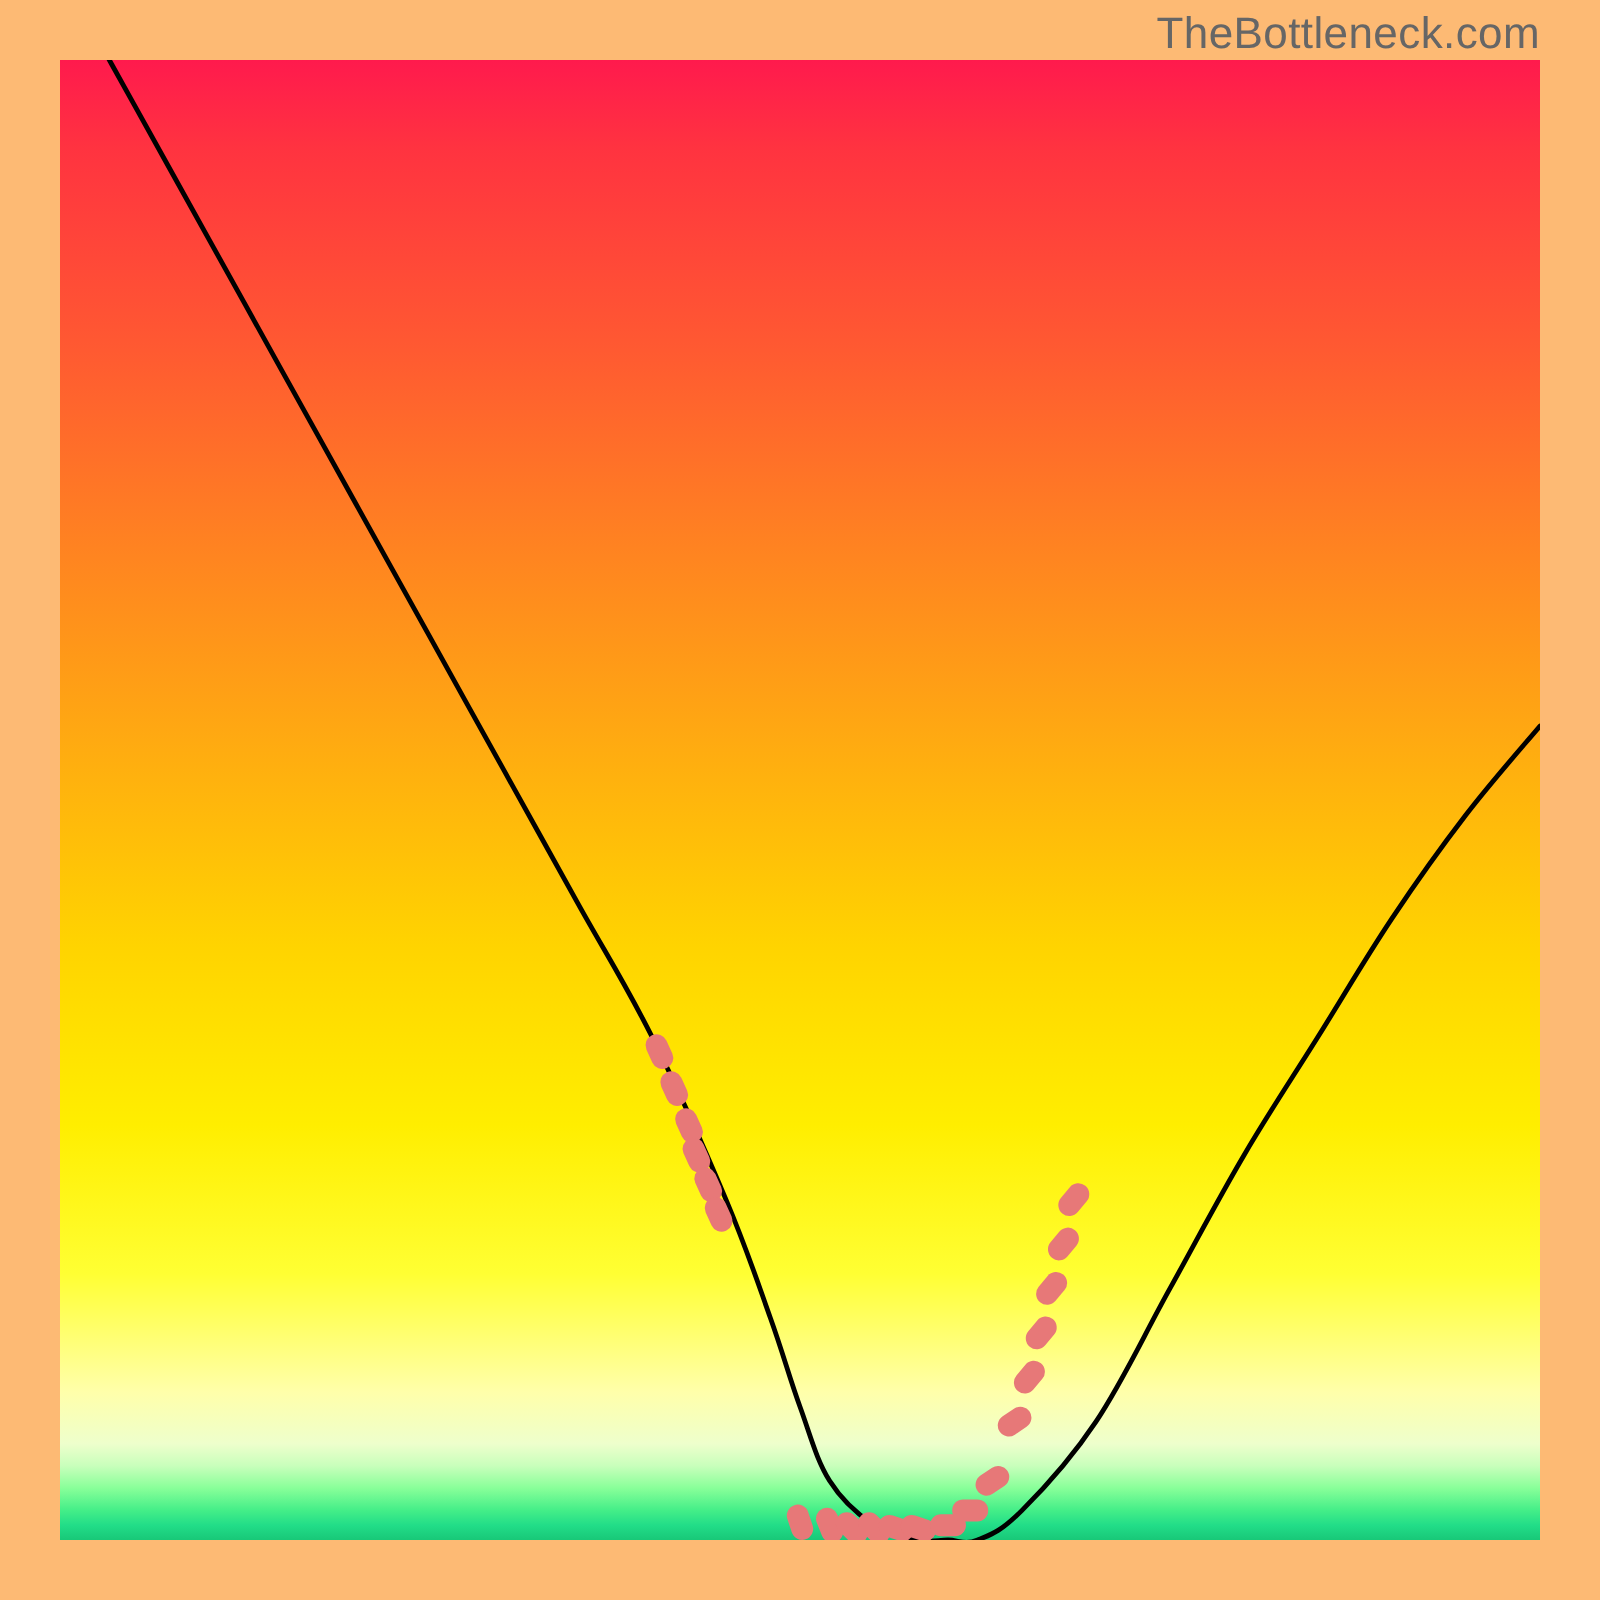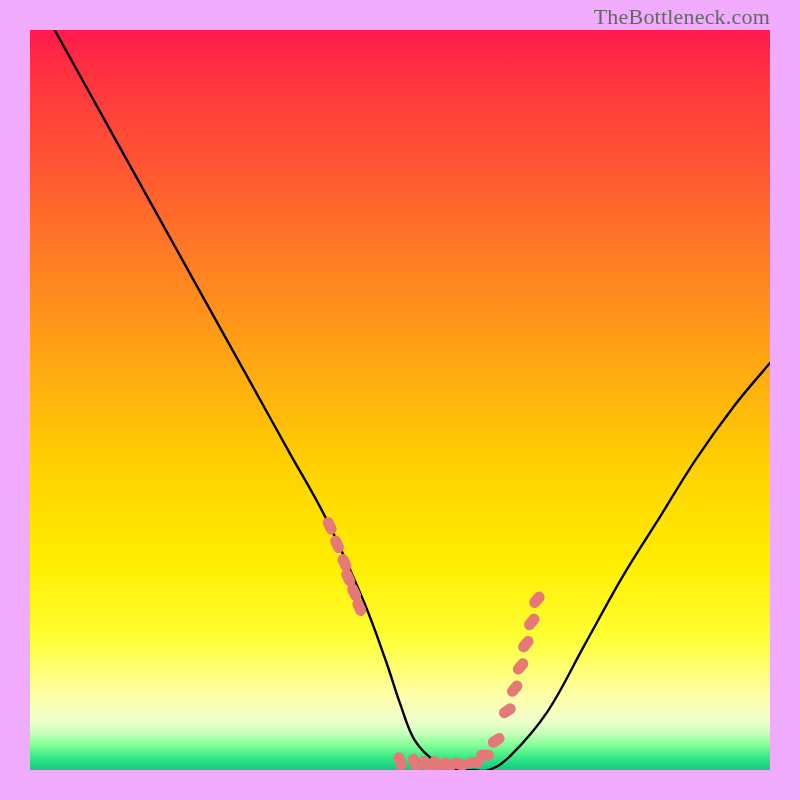--- a/index.html
+++ b/index.html
@@ -10,22 +10,21 @@
     background: #000;
     overflow: hidden;
     font-family: Arial, Helvetica, sans-serif;
   }
   .frame {
     position: absolute;
     top: 0;
     left: 0;
     width: 800px;
     height: 800px;
-    background: #f0abfc;
-    font-family: Liberation Serif, serif;
+    background: #fdba74;
   }
   .plot {
     position: absolute;
     top: 30px;
     left: 30px;
     width: 740px;
     height: 740px;
     overflow: hidden;
   }
   .gradient {

